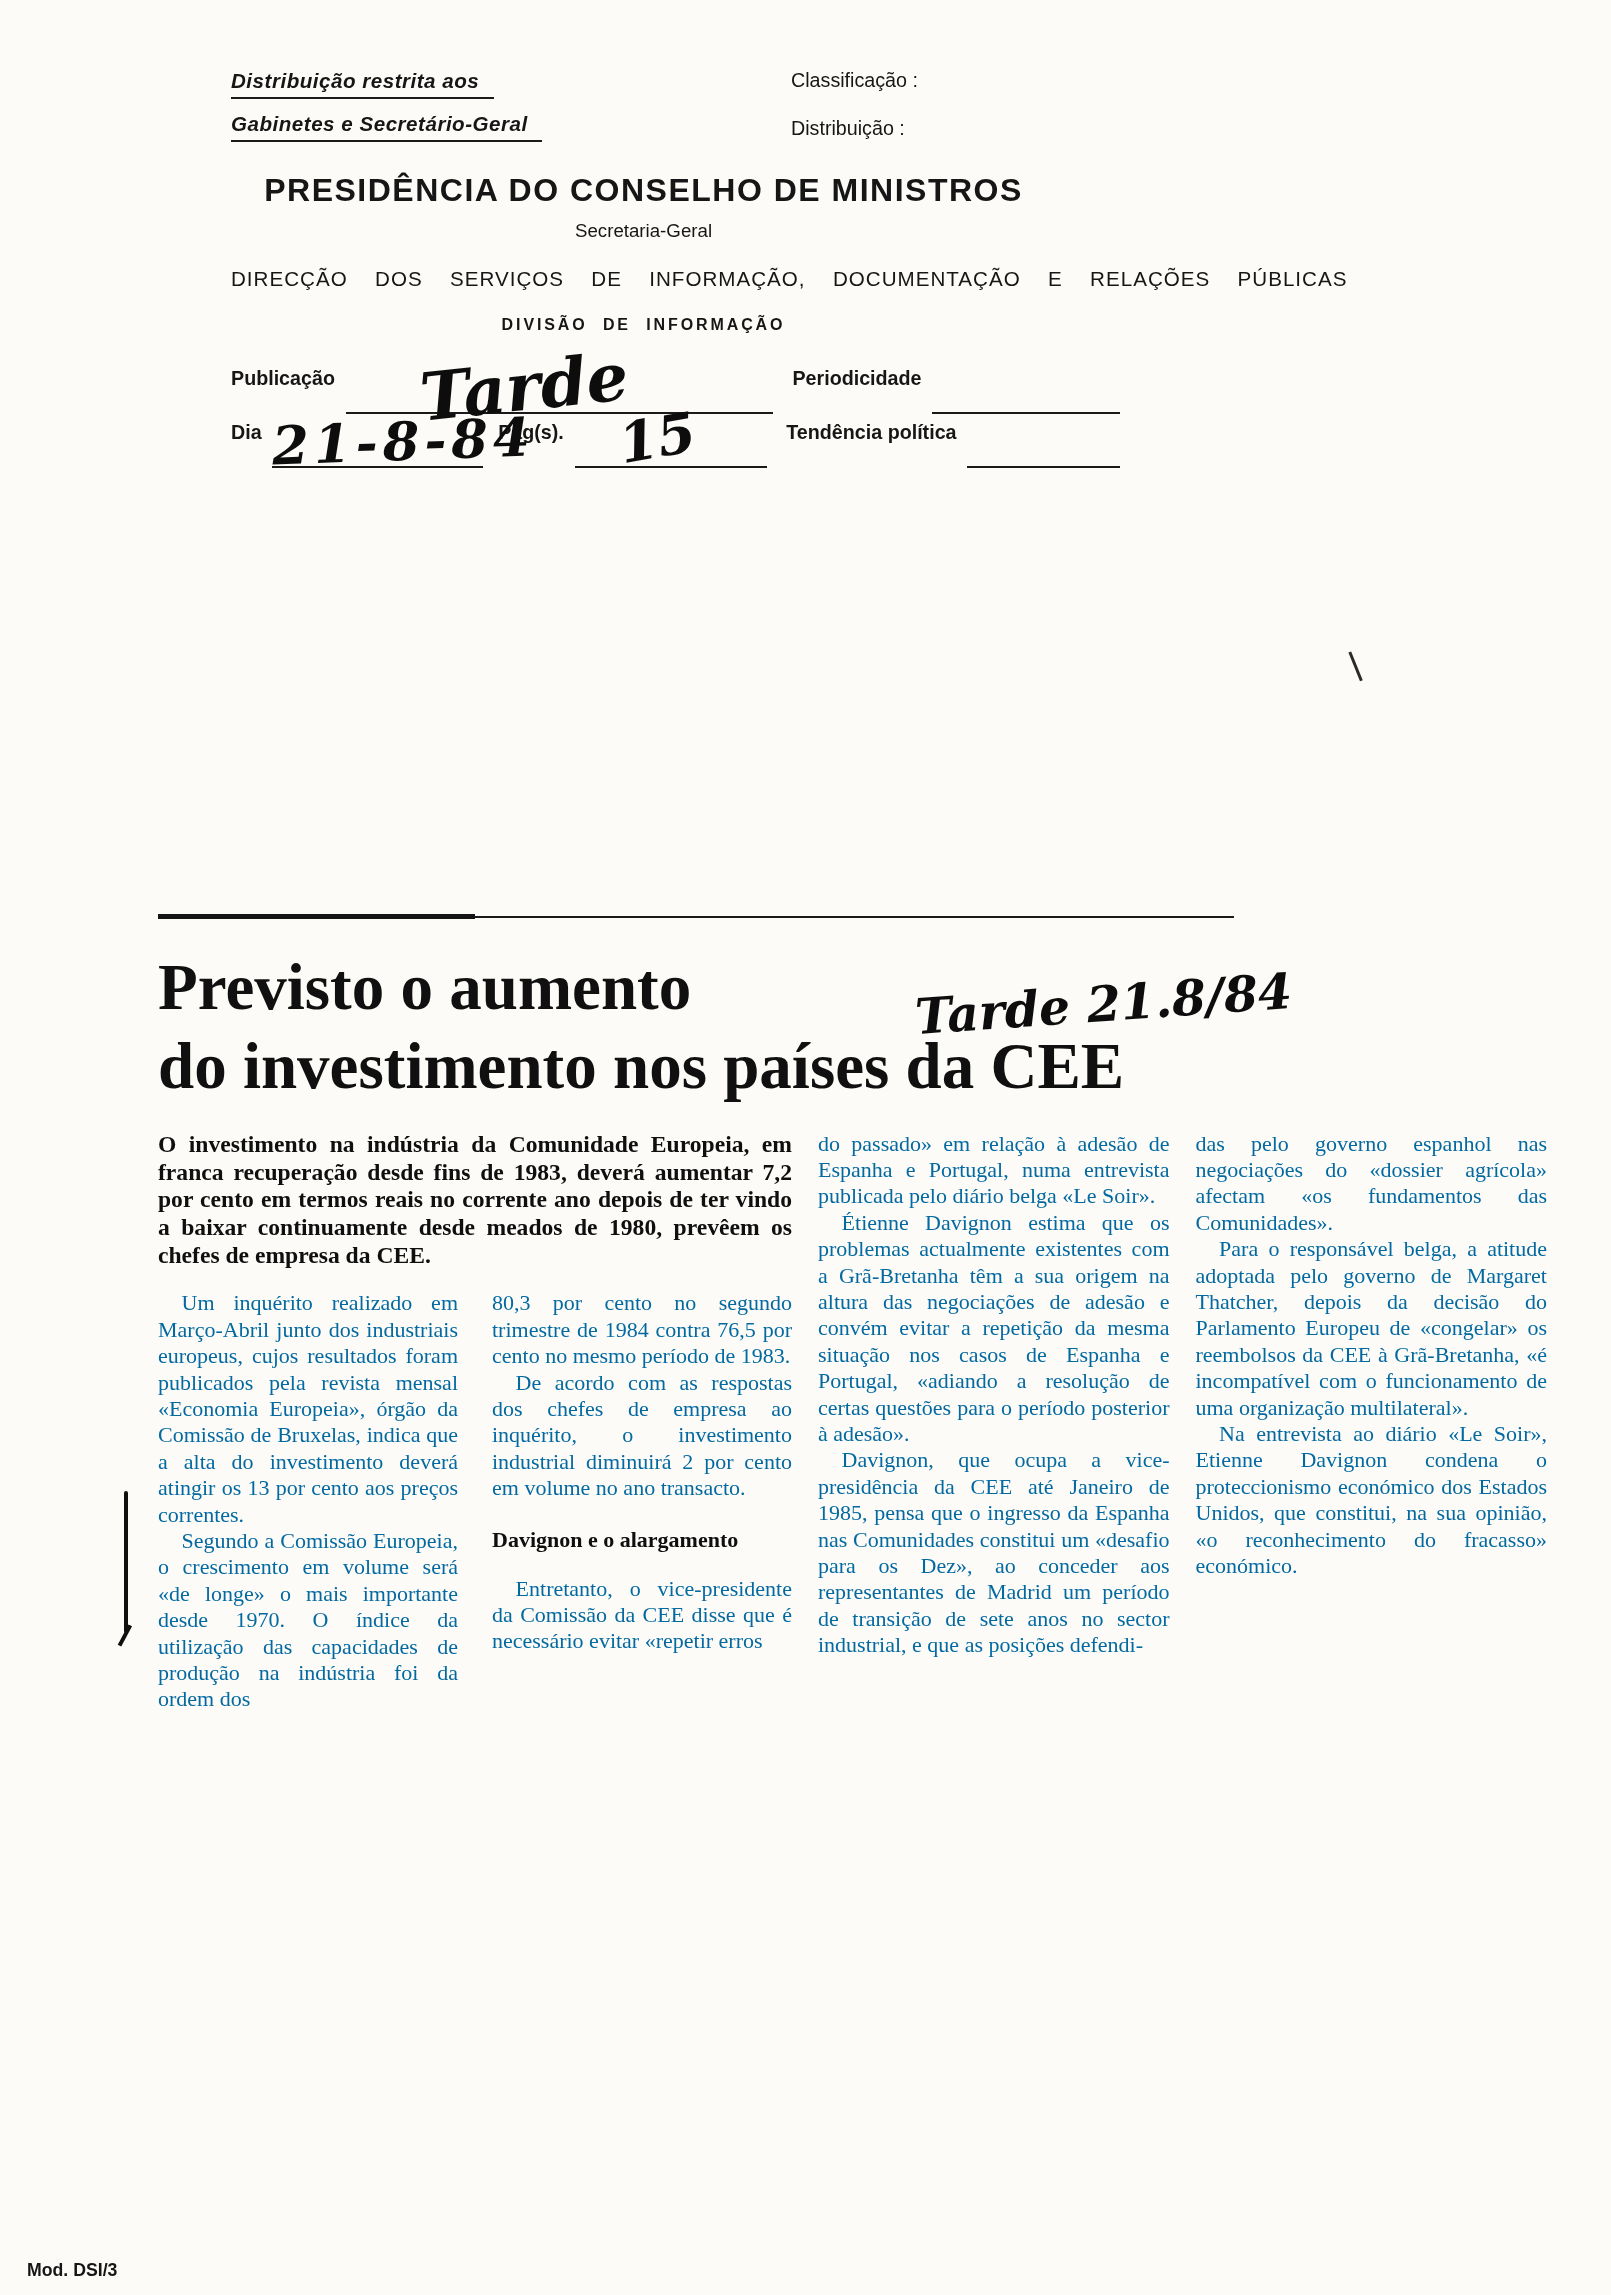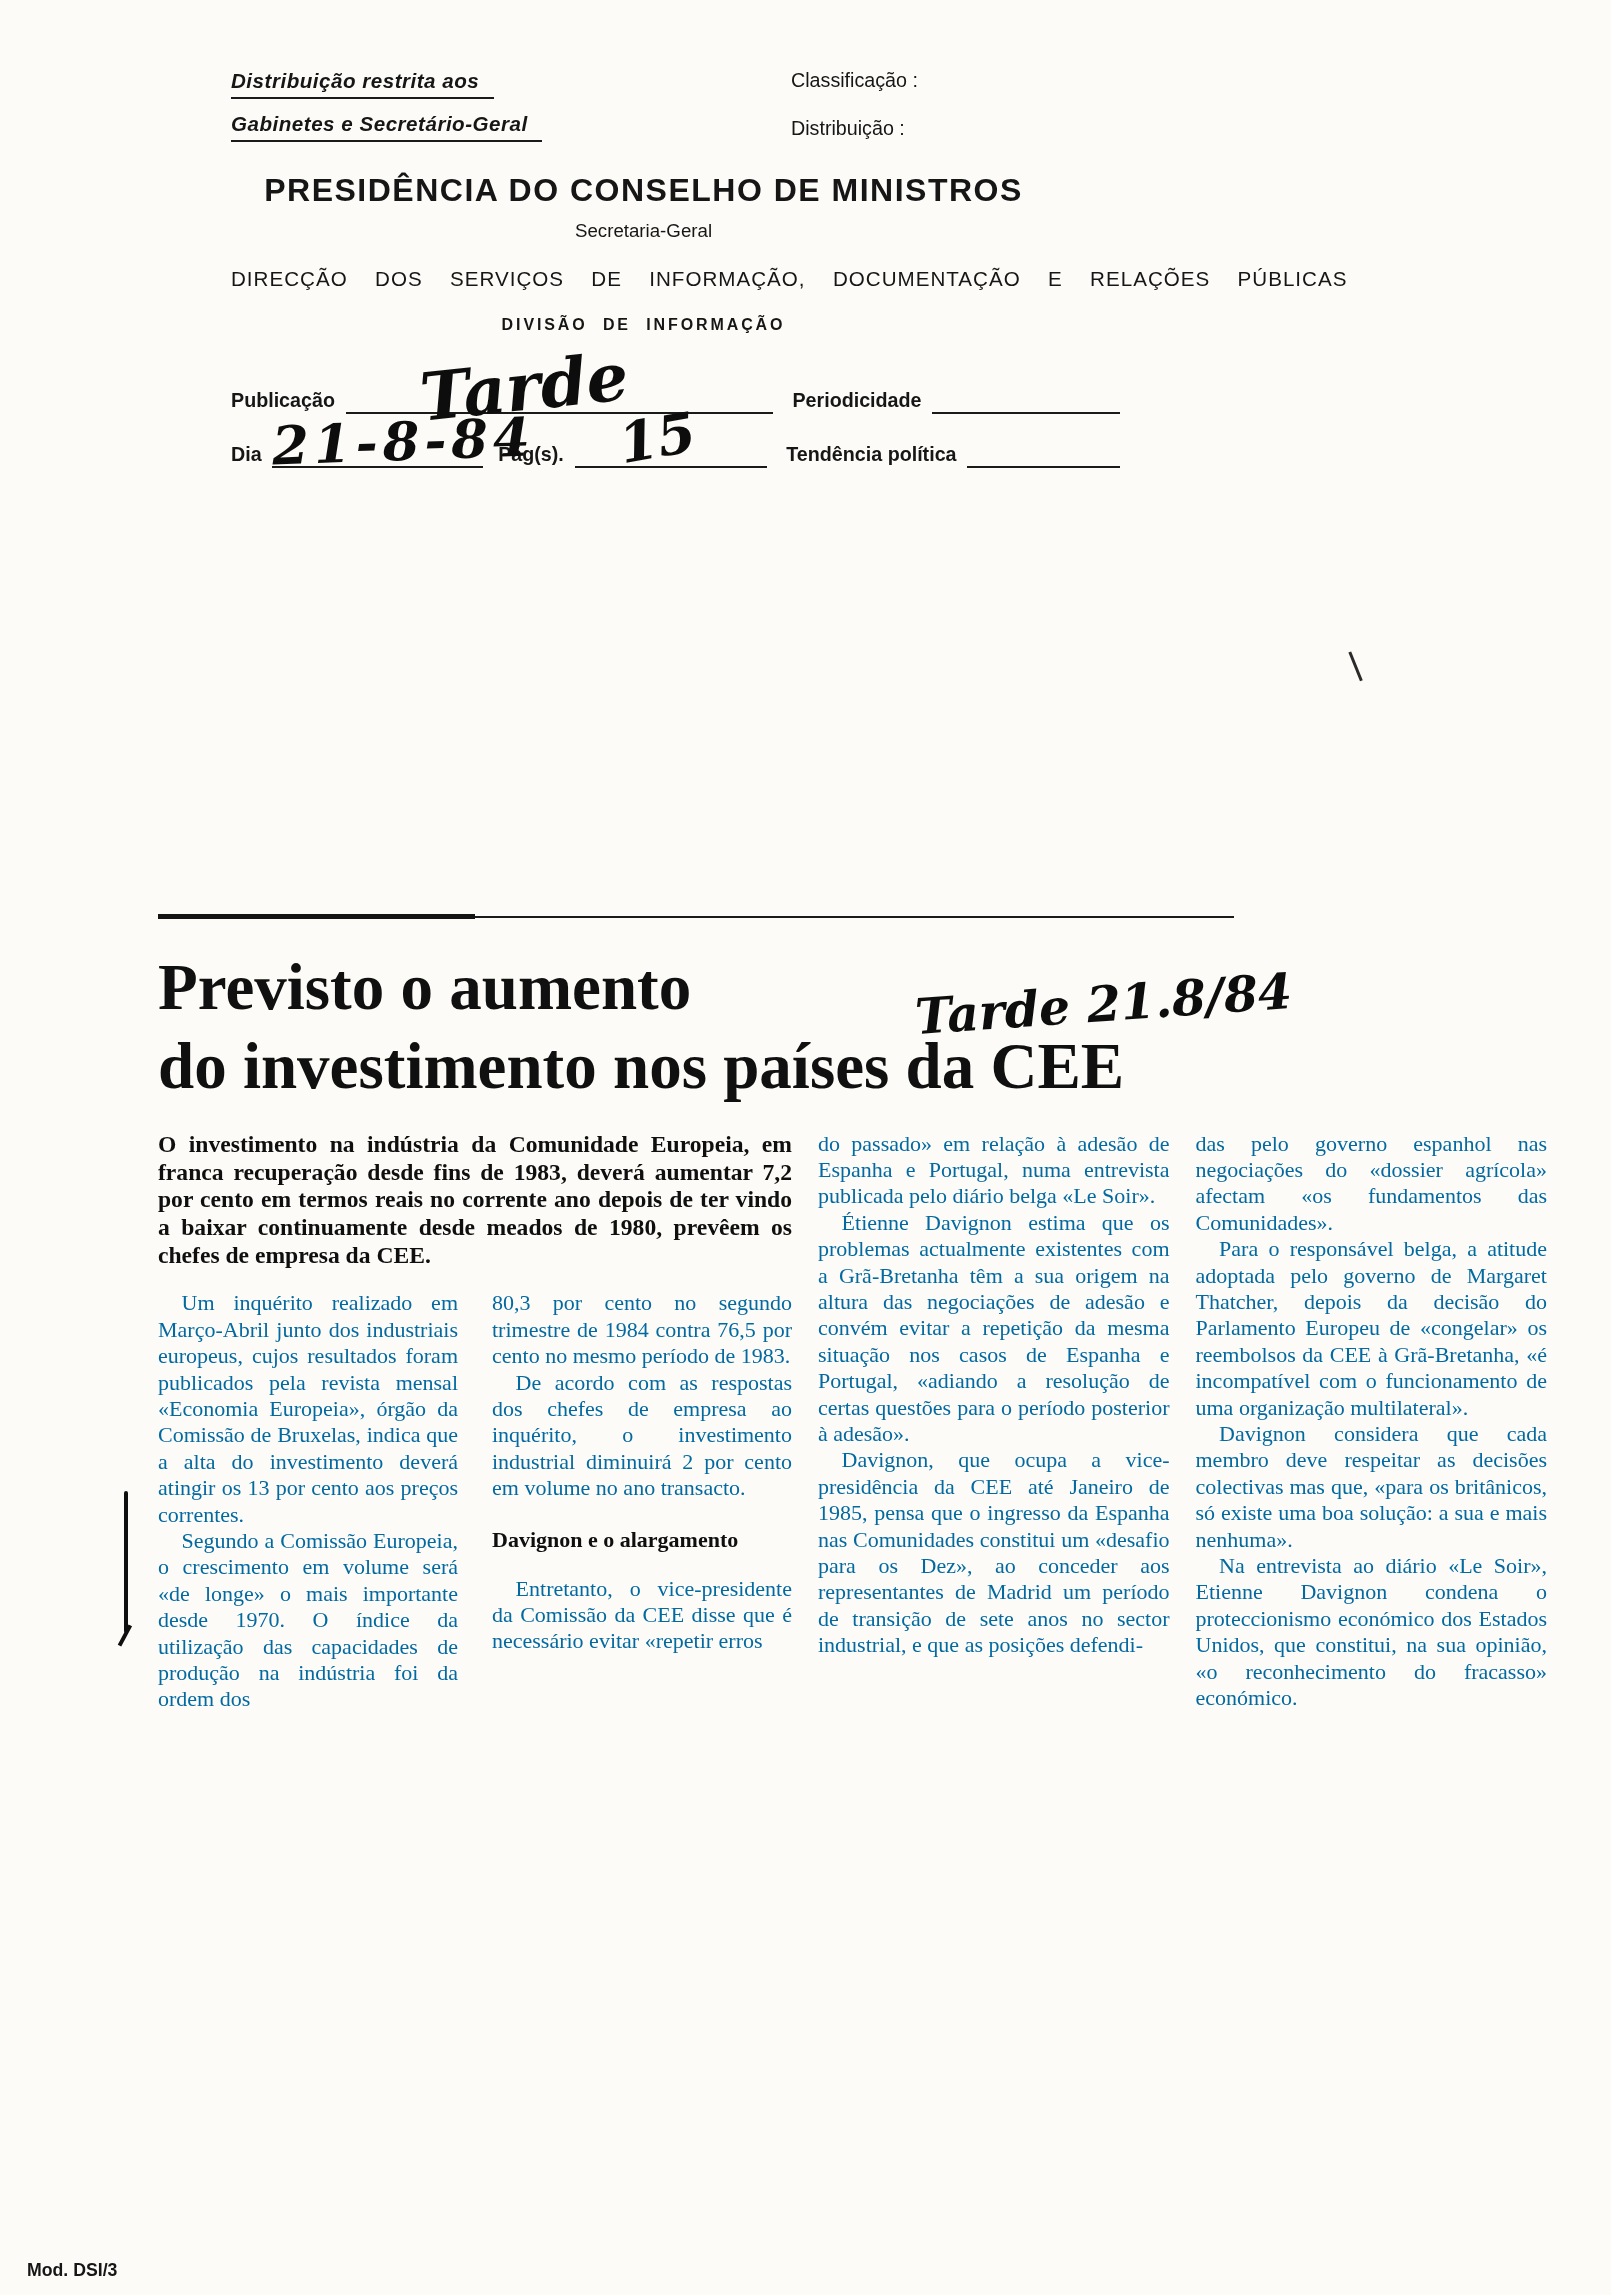--- a/index.html
+++ b/index.html
@@ -26,21 +26,21 @@
   .centerblock { margin-left:-231px; margin-right:-167px; text-align:center; }
   .org-title { font-size:32px; font-weight:700; letter-spacing:1.5px; margin-top:9.8px; }
   .org-subtitle { font-size:18.7px; margin-top:10.8px; }
   .services-line {
     margin-top:25.5px; font-size:20.6px; letter-spacing:1px; word-spacing:20.6px;
     white-space:nowrap;
   }
   .division-line { margin-top:24.6px; font-size:16px; font-weight:700; letter-spacing:2.9px; word-spacing:7.9px; }
 
   .fields { margin-top:33px; }
-  .field-row { display:flex; align-items:flex-end; font-size:19.7px; font-weight:700; height:47px; margin-top:6.9px; }
+  .field-row { display:flex; font-size:19.7px; font-weight:700; height:47px; margin-top:6.9px; }
   .flabel { white-space:nowrap; padding-right:10.8px; padding-bottom:2px; }
   .fline { border-bottom:2px solid #1a1a1a; position:relative; height:100%; }
   .fline.w-pub { width:427px; margin-right:19.7px; }
   .fline.w-per { flex:1; }
   .fline.w-dia { width:211px; margin-right:14.7px; }
   .fline.w-pag { width:192px; margin-right:19.7px; }
   .fline.w-ten { flex:1; }
 
   .hand {
     font-family:"DejaVu Serif", serif; font-style:italic; font-weight:700;
@@ -164,21 +164,20 @@
 
       <div class="colnarrow bodytext">
         <p class="no-indent">do passado» em relação à adesão de Espanha e Portugal, numa entrevista publicada pelo diário belga «Le Soir».</p>
         <p>Étienne Davignon estima que os problemas actualmente existentes com a Grã-Bretanha têm a sua origem na altura das negociações de adesão e convém evitar a repetição da mesma situação nos casos de Espanha e Portugal, «adiando a resolução de certas questões para o período posterior à adesão».</p>
         <p>Davignon, que ocupa a vice-presidência da CEE até Janeiro de 1985, pensa que o ingresso da Espanha nas Comunidades constitui um «desafio para os Dez», ao conceder aos representantes de Madrid um período de transição de sete anos no sector industrial, e que as posições defendi-</p>
       </div>
 
       <div class="colnarrow bodytext">
         <p class="no-indent">das pelo governo espanhol nas negociações do «dossier agrícola» afectam «os fundamentos das Comunidades».</p>
         <p>Para o responsável belga, a atitude adoptada pelo governo de Margaret Thatcher, depois da decisão do Parlamento Europeu de «congelar» os reembolsos da CEE à Grã-Bretanha, «é incompatível com o funcionamento de uma organização multilateral».</p>
-        <p>Davignon considera que cada membro deve respeitar as decisões colectivas mas que, «para os britânicos, só existe uma boa solução: a sua e mais nenhuma».</p>
         <p>Na entrevista ao diário «Le Soir», Etienne Davignon condena o proteccionismo económico dos Estados Unidos, que constitui, na sua opinião, «o reconhecimento do fracasso» económico.</p>
       </div>
 
     </div>
   </section>
 
   <footer class="page-footer">Mod. DSI/3</footer>
 
 </div>
 

